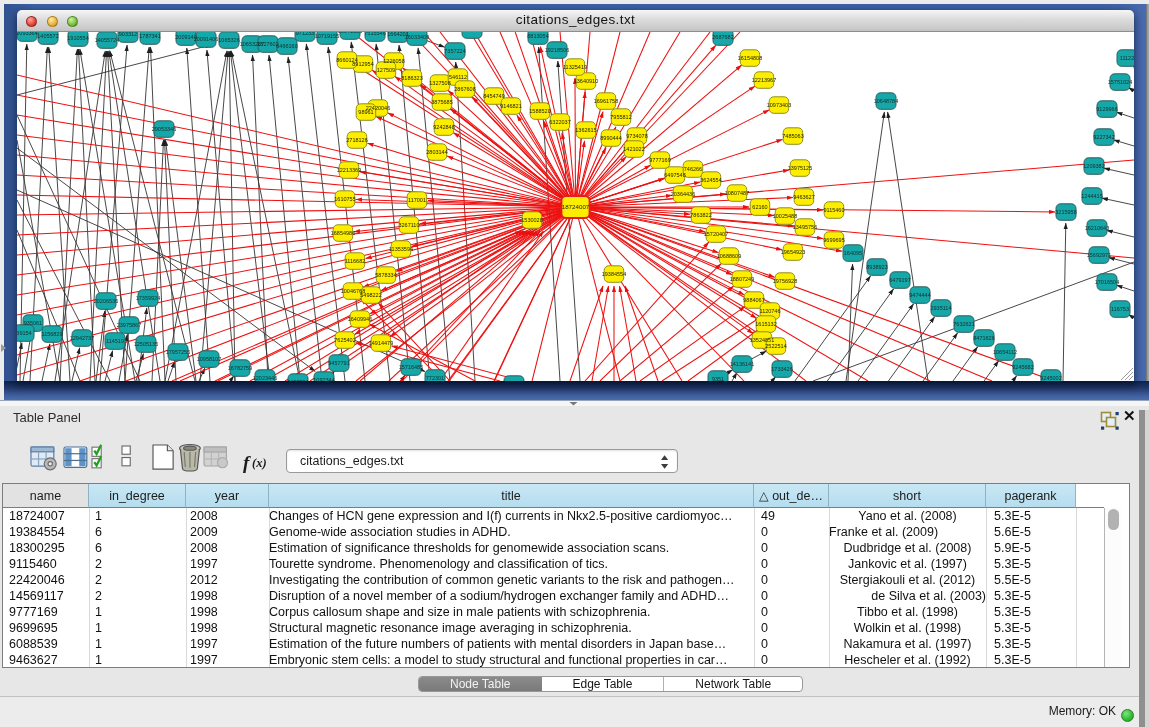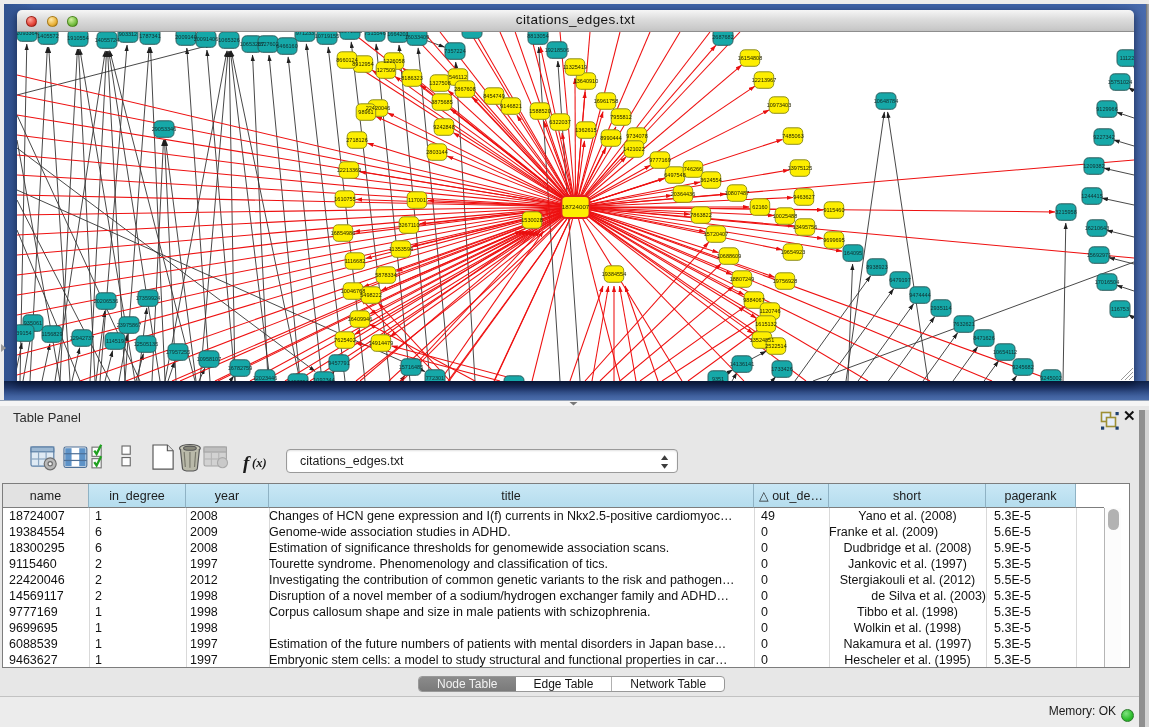--- a/index.html
+++ b/index.html
@@ -24,21 +24,21 @@
 #table{left:2px;top:483px;width:1128px;height:185px;background:#fff;border:1px solid #7d7d7d}
 .hc{position:absolute;top:0;height:24px;background:linear-gradient(#c9e7f5,#b5ddee);border-right:1px solid #8fb2c4;
  font-size:12.5px;color:#1c1c1c;text-align:center;line-height:24px;border-bottom:1px solid #7d7d7d}
 .vg{position:absolute;top:24px;bottom:0;width:1px;background:#d9d9d9}
 .row{position:absolute;left:0;width:1101px;height:16px;font-size:12.5px;color:#111;white-space:nowrap}
 .row span{position:absolute;top:1px}
 #sb{position:absolute;left:1101px;top:24px;bottom:0;width:17px;background:#fcfcfc;border-left:1px solid #b5b5b5}
 #sbthumb{position:absolute;left:2.5px;top:1px;width:11px;height:21px;background:#b2b2b2;border-radius:6px}
 #tabs{left:418px;top:676px;height:16px;border:1px solid #989898;border-radius:4px;background:#fff;display:flex;
  font-size:12px;overflow:hidden}
-#tabs div{padding:0 18px;line-height:15px;color:#151515}
+#tabs div{padding:0 31px;line-height:15px;color:#151515}
 #tabs .sel{background:linear-gradient(#8b8b8b,#7a7a7a);color:#f2f2f2}
 #tabs .sep{width:1px;padding:0;background:#b0b0b0}
 #statline{left:0;top:696px;width:1149px;height:1px;background:#c2c2c2}
 #status{left:0;top:697px;width:1149px;height:30px;background:#ececec}
 #mem{position:absolute;right:33px;top:7px;font-size:12px;color:#1a1a1a}
 #memdot{position:absolute;left:1120.5px;top:12px;width:13px;height:13px;border-radius:50%;
  background:radial-gradient(circle at 38% 32%,#7fe27f,#2dbd2d 60%,#1f9a1f);border:1px solid #2a7a2a}
 #rstrip{left:1139px;top:410px;width:5.5px;height:317px;background:#8f8f8f}
 #rstrip2{left:1144.5px;top:410px;width:4.5px;height:317px;background:#d4d4d4}
 #rstripTop{left:1145.5px;top:4px;width:3.5px;height:396px;background:linear-gradient(90deg,#686a6c,#9a9c9e 55%,#ababab)}
@@ -749,40 +749,41 @@
       <span style="left:187px">1998</span>
       <span style="left:266px">Corpus callosum shape and size in male patients with schizophrenia.</span>
       <span style="left:758px">0</span>
       <span style="left:826px;width:157px;text-align:center">Tibbo et al. (1998)</span>
       <span style="left:991px">5.3E-5</span>
     </div>
     <div class="row" style="top:136px">
       <span style="left:6px">9699695</span>
       <span style="left:92px">1</span>
       <span style="left:187px">1998</span>
+      <span style="left:266px">Structural magnetic resonance image averaging in schizophrenia.</span>
       <span style="left:758px">0</span>
       <span style="left:826px;width:157px;text-align:center">Wolkin et al. (1998)</span>
       <span style="left:991px">5.3E-5</span>
     </div>
     <div class="row" style="top:152px">
       <span style="left:6px">6088539</span>
       <span style="left:92px">1</span>
       <span style="left:187px">1997</span>
       <span style="left:266px">Estimation of the future numbers of patients with mental disorders in Japan base…</span>
       <span style="left:758px">0</span>
       <span style="left:826px;width:157px;text-align:center">Nakamura et al. (1997)</span>
       <span style="left:991px">5.3E-5</span>
     </div>
     <div class="row" style="top:168px">
       <span style="left:6px">9463627</span>
       <span style="left:92px">1</span>
       <span style="left:187px">1997</span>
       <span style="left:266px">Embryonic stem cells: a model to study structural and functional properties in car…</span>
       <span style="left:758px">0</span>
-      <span style="left:826px;width:157px;text-align:center">Hescheler et al. (1995)</span>
+      <span style="left:826px;width:157px;text-align:center">Hescheler et al. (1992)</span>
       <span style="left:991px">5.3E-5</span>
     </div>
     <div id="sb">
       <div id="sbthumb"></div>
     </div>
   </div>
 <div class="abs" id="tabs">
     <div class="sel">Node Table</div>
     <div>Edge Table</div>
     <div class="sep"></div>

